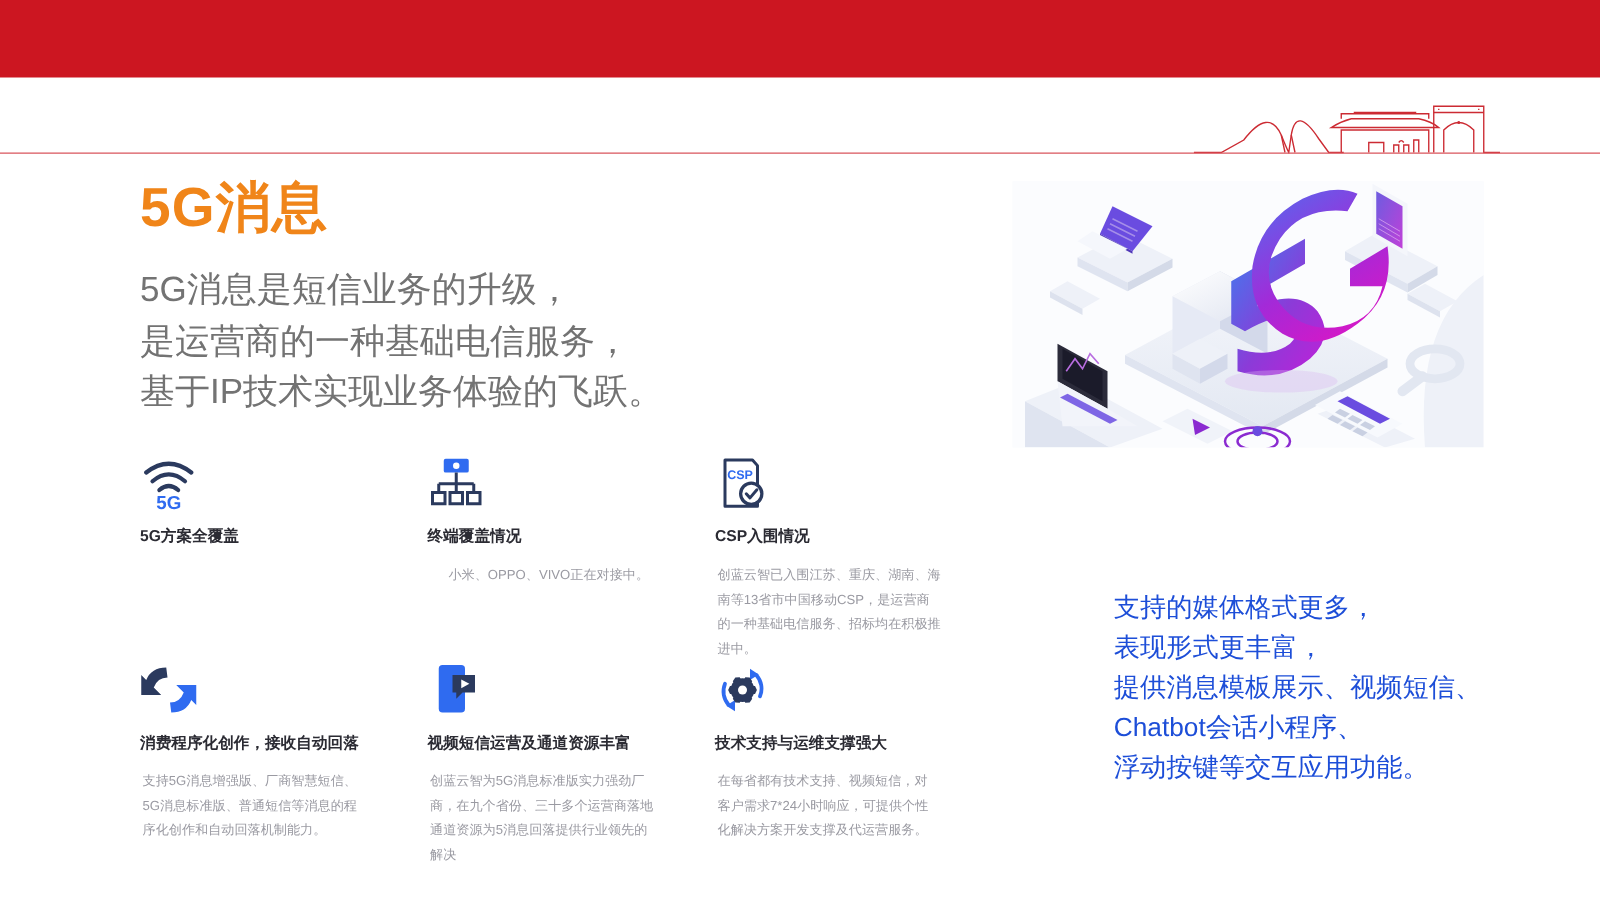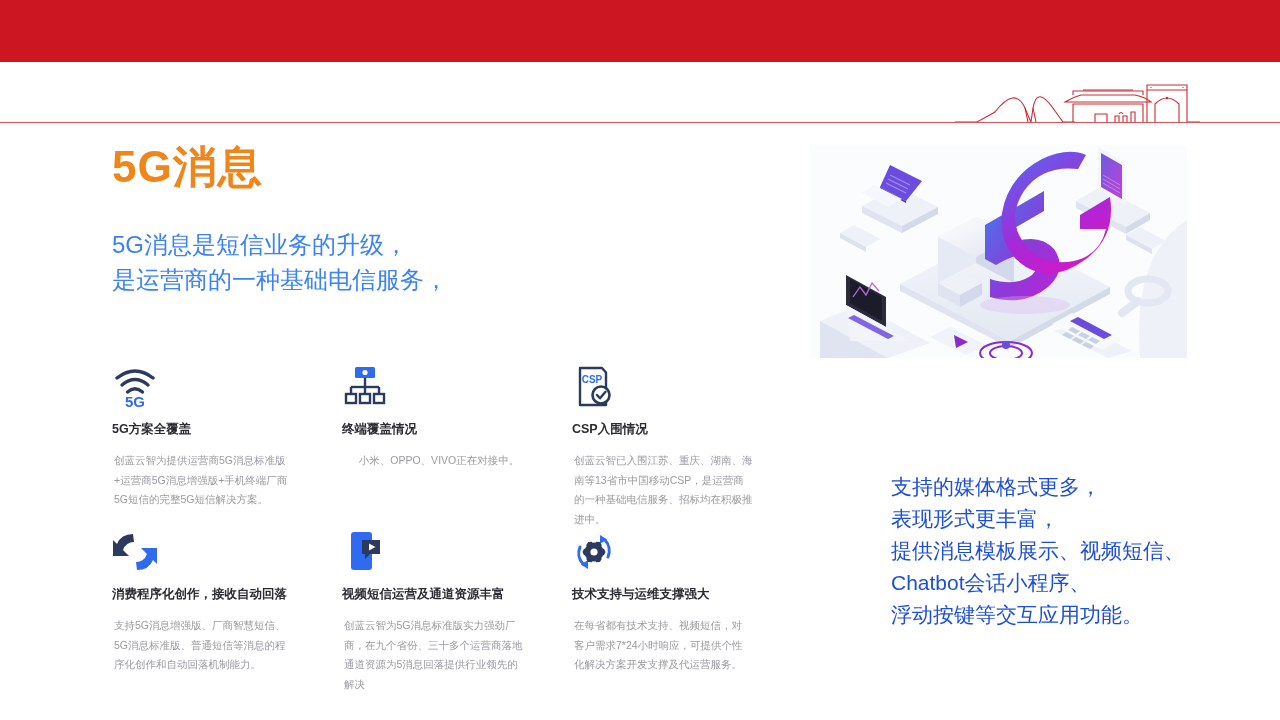--- a/index.html
+++ b/index.html
@@ -22,22 +22,22 @@
 
   
   .title{
     position:absolute;left:112px;top:142px;
     font-size:44px;font-weight:bold;color:#f08519;letter-spacing:1px;
     line-height:1.15;white-space:nowrap;
   }
 
   
   .subtitle{
-    position:absolute;left:112px;top:228px;width:640px;
-    font-size:24px;color:#3b82f6;line-height:1.45;font-weight:normal;
+    position:absolute;left:112px;top:212px;width:640px;
+    font-size:28px;color:#737373;line-height:1.45;font-weight:normal;
   }
   .subtitle div{white-space:nowrap;}
 
   
   .hero{
     position:absolute;left:810px;top:145px;width:377px;height:213px;
     overflow:hidden;background:#fafbfd;
   }
   .hero svg{display:block;}
 
@@ -102,20 +102,21 @@
     </svg>
   </div>
 
   <div class="head-rule"></div>
 
   <div class="title">5G消息</div>
 
   <div class="subtitle">
     <div>5G消息是短信业务的升级，</div>
     <div>是运营商的一种基础电信服务，</div>
+    <div>基于IP技术实现业务体验的飞跃。</div>
   </div>
 
   <div class="hero">
     <svg width="377" height="213" viewBox="0 0 377 213">
       <defs>
         <linearGradient id="g5" x1="0" y1="0" x2="1" y2="1">
           <stop offset="0%" stop-color="#3b7ff0"></stop>
           <stop offset="55%" stop-color="#8b3bd8"></stop>
           <stop offset="100%" stop-color="#c020d8"></stop>
         </linearGradient>
@@ -245,21 +246,20 @@
           <svg width="46" height="44" viewBox="0 0 46 44">
             <g fill="none" stroke="#2b3a5e" stroke-width="3.4" stroke-linecap="round">
               <path d="M5 13 Q23 -1 41 13"></path>
               <path d="M10 20 Q23 9 36 20"></path>
               <path d="M15.5 27 Q23 20.5 30.5 27"></path>
             </g>
             <text x="23" y="42" font-family="Liberation Sans, sans-serif" font-size="15" font-weight="bold" fill="#2f6bf0" text-anchor="middle">5G</text>
           </svg>
         </div>
         <div class="feat-title">5G方案全覆盖</div>
-        <div class="feat-desc">创蓝云智为提供运营商5G消息标准版+运营商5G消息增强版+手机终端厂商5G短信的完整5G短信解决方案。</div>
       </div>
     </div>
 
     <div class="feature c2">
       <div class="inner">
         <div class="feat-icon">
           <svg width="46" height="44" viewBox="0 0 46 44">
             <rect x="13" y="2" width="20" height="11" rx="1.5" fill="#2f6bf0"></rect>
             <circle cx="23" cy="7.5" r="2.6" fill="#ffffff"></circle>
             <g stroke="#2b3a5e" stroke-width="2.4" fill="none">

